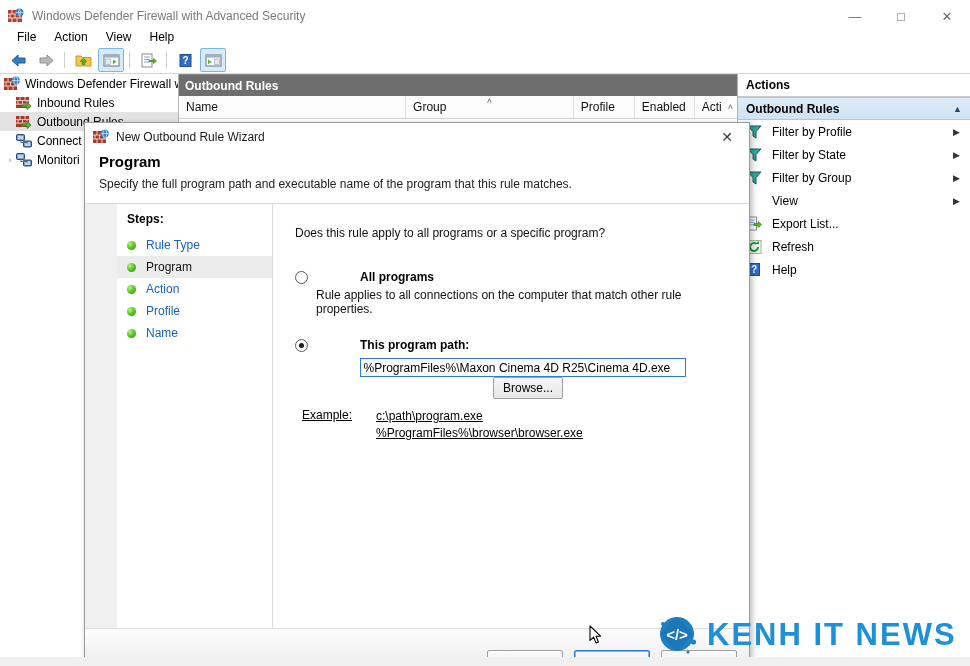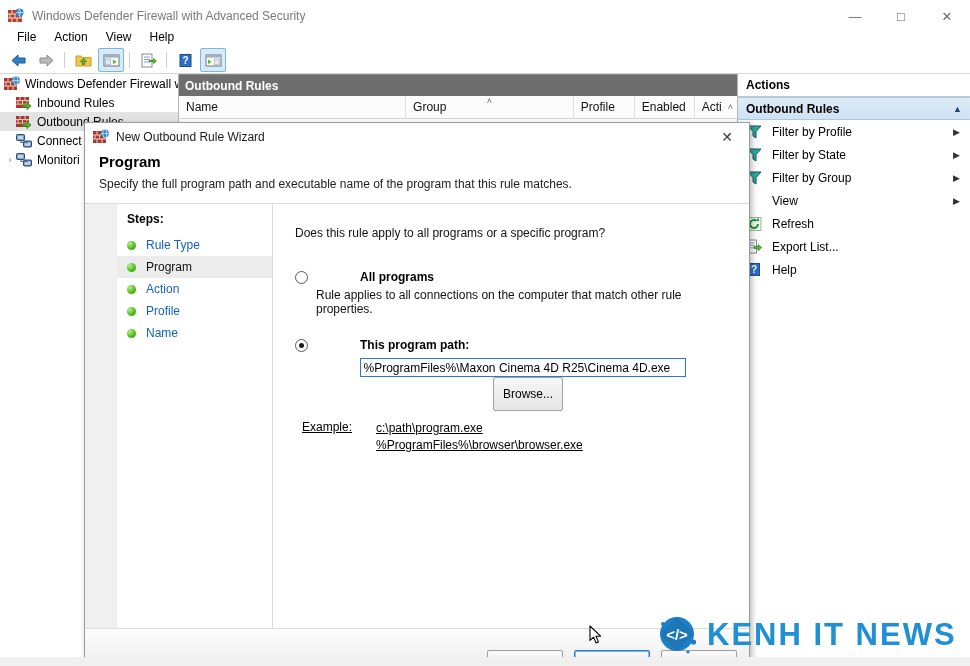--- a/index.html
+++ b/index.html
@@ -128,21 +128,21 @@
   }
   .radio-lbl { font-weight: bold; font-size: 12px; }
   .radio-desc { margin-left: 21px; font-size: 12px; color: #111; margin-bottom: 22px; }
   .path-row { margin-left: 21px; display: flex; align-items: center; margin-top: 6px; flex-direction: column; }
   .path-input {
     width: 326px; height: 19px; border: 1px solid #2b7ad1; background: #fff;
     font-family: "Liberation Sans", sans-serif; font-size: 12px; padding: 0 3px; color: #000;
     box-sizing: border-box; outline: none;
   }
   .browse-btn {
-    margin-left: 11px; width: 70px; height: 34px; font-size: 12px;
+    margin-left: 11px; width: 70px; height: 22px; font-size: 12px;
     background: linear-gradient(#f6f6f6,#e6e6e6); border: 1px solid #a2a2a2; border-radius: 2px;
     font-family: "Liberation Sans", sans-serif;
   }
   .example { margin-left: 7px; margin-top: 9px; display: flex; font-size: 12px; text-decoration: underline; }
   .example .lbl { width: 74px; }
   .example .val { white-space: pre-line; line-height: 17px; }
 
   .dlg-footer {
     height: 65px; background: linear-gradient(#fdfdfd 0%, #f2f2f2 40%, #dedede 100%);
     border-top: 1px solid #dcdcdc; display: flex; align-items: center; justify-content: flex-end;
@@ -416,41 +416,41 @@
 
     <div class="act-item">
       <div class="act-ico"></div>
       <span>View</span>
       <span class="subarrow">▶</span>
     </div>
 
     <div class="act-item">
       <div class="act-ico">
         <svg width="17" height="16" viewBox="0 0 17 16">
-          <rect x="1" y="1.5" width="14" height="13" fill="#eef6ee" stroke="#9bb79b"></rect>
-          <path d="M12 8 a4 4 0 11-1.6 -3.2" stroke="#23962d" stroke-width="2" fill="none"></path>
-          <path d="M12.6 1.8 l.4 3.4 l-3.4 -.4z" fill="#23962d"></path>
-        </svg>
-      </div>
-      <span>Refresh</span>
-    </div>
-
-    <div class="act-item">
-      <div class="act-ico">
-        <svg width="17" height="16" viewBox="0 0 17 16">
           <rect x="1.5" y="1" width="9" height="13" fill="#fff" stroke="#8a8a8a"></rect>
           <g stroke="#7aa8d0" stroke-width="1">
               <line x1="3.2" y1="4" x2="8.8" y2="4"></line>
               <line x1="3.2" y1="6.4" x2="8.8" y2="6.4"></line>
               <line x1="3.2" y1="8.8" x2="8.8" y2="8.8"></line>
             </g>
           <path d="M8 7.6 h4.2 v-2 L15.6 8.6 L12.2 11.6 v-2 H8z" fill="#5cb82e" stroke="#2f7a14" stroke-width=".7" stroke-linejoin="round"></path>
         </svg>
       </div>
       <span>Export List...</span>
+    </div>
+
+    <div class="act-item">
+      <div class="act-ico">
+        <svg width="17" height="16" viewBox="0 0 17 16">
+          <rect x="1" y="1.5" width="14" height="13" fill="#eef6ee" stroke="#9bb79b"></rect>
+          <path d="M12 8 a4 4 0 11-1.6 -3.2" stroke="#23962d" stroke-width="2" fill="none"></path>
+          <path d="M12.6 1.8 l.4 3.4 l-3.4 -.4z" fill="#23962d"></path>
+        </svg>
+      </div>
+      <span>Refresh</span>
     </div>
 
     <div class="act-item">
       <div class="act-ico">
         <svg width="17" height="16" viewBox="0 0 17 16">
           <rect x="2.5" y="1.5" width="11" height="12" fill="#2f6fc4" stroke="#1d4c8d"></rect>
           <text x="8" y="11" font-size="10" font-family="Liberation Sans, sans-serif" fill="#ffffff" text-anchor="middle" font-weight="bold">?</text>
         </svg>
       </div>
       <span>Help</span>

